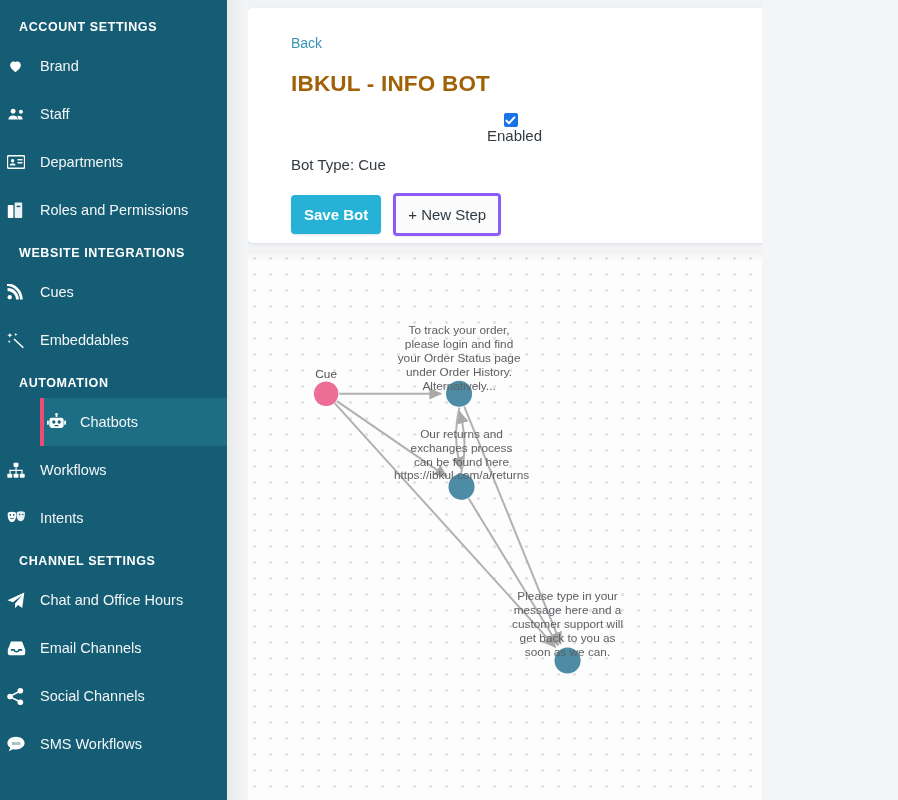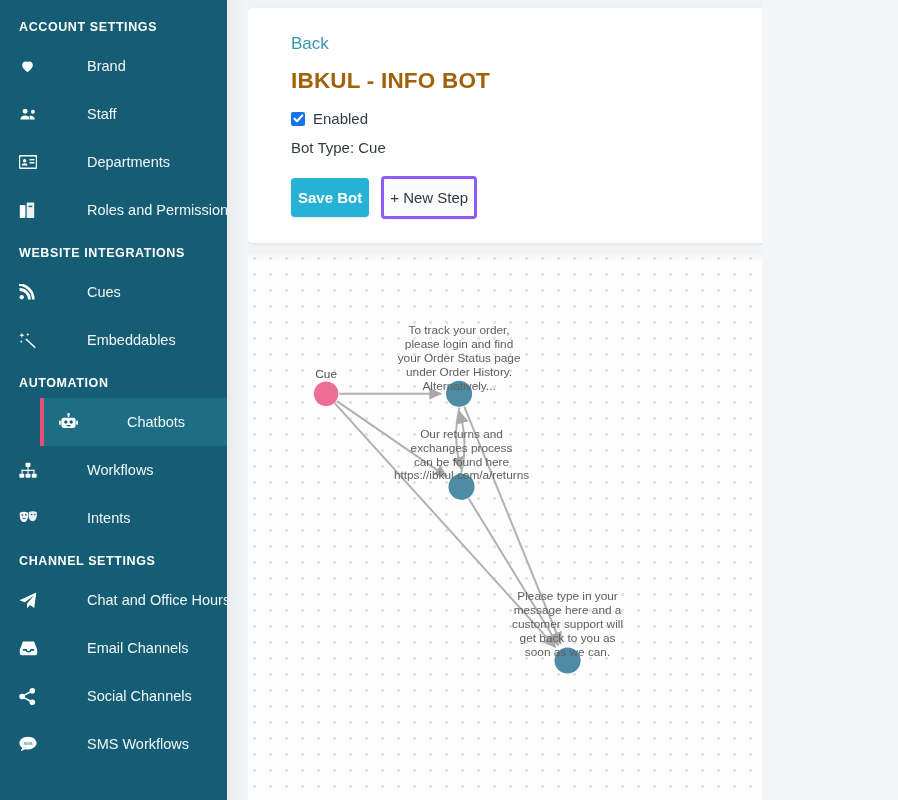--- a/index.html
+++ b/index.html
@@ -45,27 +45,26 @@
     line-height: 30px;
     text-transform: uppercase;
   }
   .nav-group {
     margin-bottom: 4px;
   }
   .nav-item {
     display: flex;
     align-items: center;
     height: 48px;
-    padding-left: 19px;
+    padding-left: 7px;
     color: #f2f6f8;
     font-size: 14.5px;
     position: relative;
     cursor: pointer;
     box-sizing: border-box;
-    gap: 35px;
   }
   .nav-item .nav-icon {
     width: 26px;
     min-width: 26px;
     display: flex;
     align-items: center;
     justify-content: flex-start;
     color: #ffffff;
   }
   .nav-item .nav-icon svg { display:block; }
@@ -100,37 +99,38 @@
     right: -16px;
     height: 235px;
     background: #ffffff;
     border-radius: 6px;
     box-shadow: 0 1px 3px rgba(17,38,54,0.10);
     box-sizing: border-box;
     padding: 26px 40px 0 44px;
   }
   .back-link {
     color: #3896b4;
-    font-size: 17px;
+    font-size: 14px;
     text-decoration: none;
     display: inline-block;
-    margin-bottom: 14px;
+    margin-bottom: 20px;
     cursor: pointer;
   }
   .bot-title {
     font-size: 22.5px;
     font-weight: bold;
     color: #a16207;
     margin: 0 0 16px 0;
     letter-spacing: 0.2px;
   }
   .enabled-row {
     display: flex;
     align-items: center;
     margin-bottom: 12px;
+    flex-direction: column;
   }
   .cb {
     width: 14px;
     height: 14px;
     border-radius: 2px;
     background: #1673e8;
     display: inline-flex;
     align-items: center;
     justify-content: center;
     margin-right: 8px;
@@ -147,21 +147,21 @@
     margin: 0 0 20px 0;
   }
   .btn-row {
     display: flex;
     align-items: center;
     gap: 12px;
   }
   .btn {
     font-size: 15px;
     border-radius: 4px;
-    padding: 10px 6px;
+    padding: 10px 12px;
     cursor: pointer;
     box-sizing: border-box;
     border: 1px solid transparent;
     font-family: "Liberation Sans", sans-serif;
   }
   .btn-primary {
     background: #25b2d6;
     color: #ffffff;
     font-weight: bold;
     box-shadow: 0 1px 2px rgba(0,0,0,0.12);

